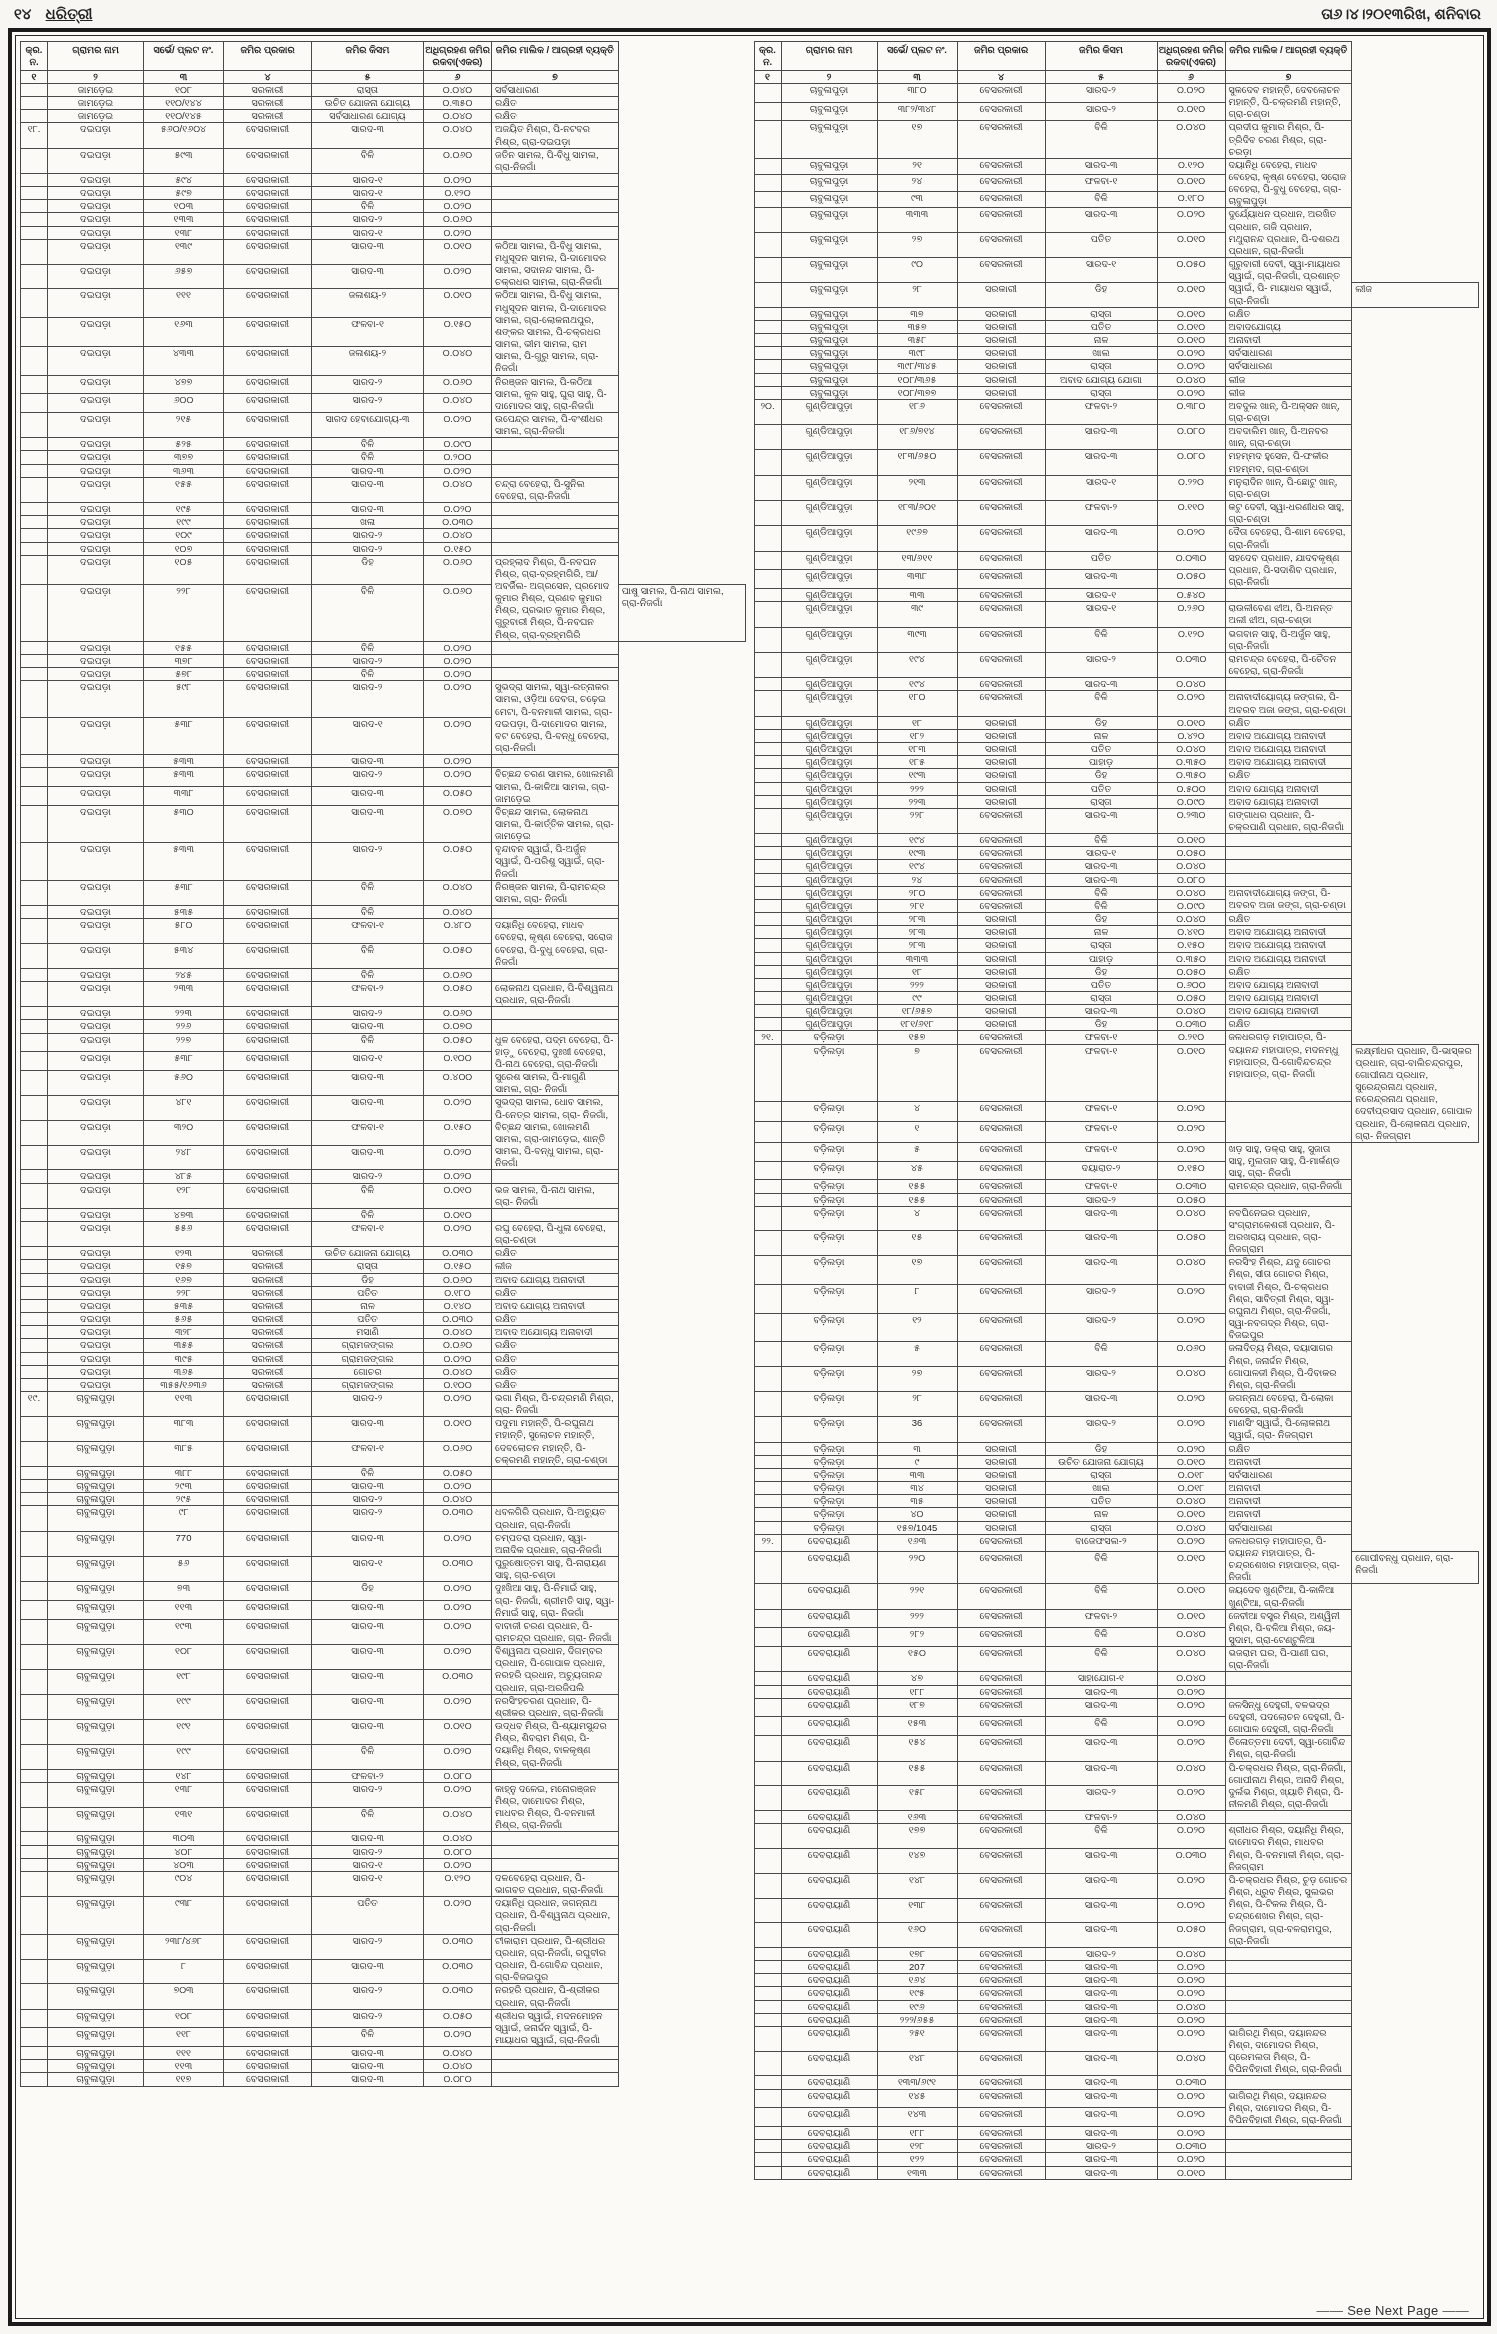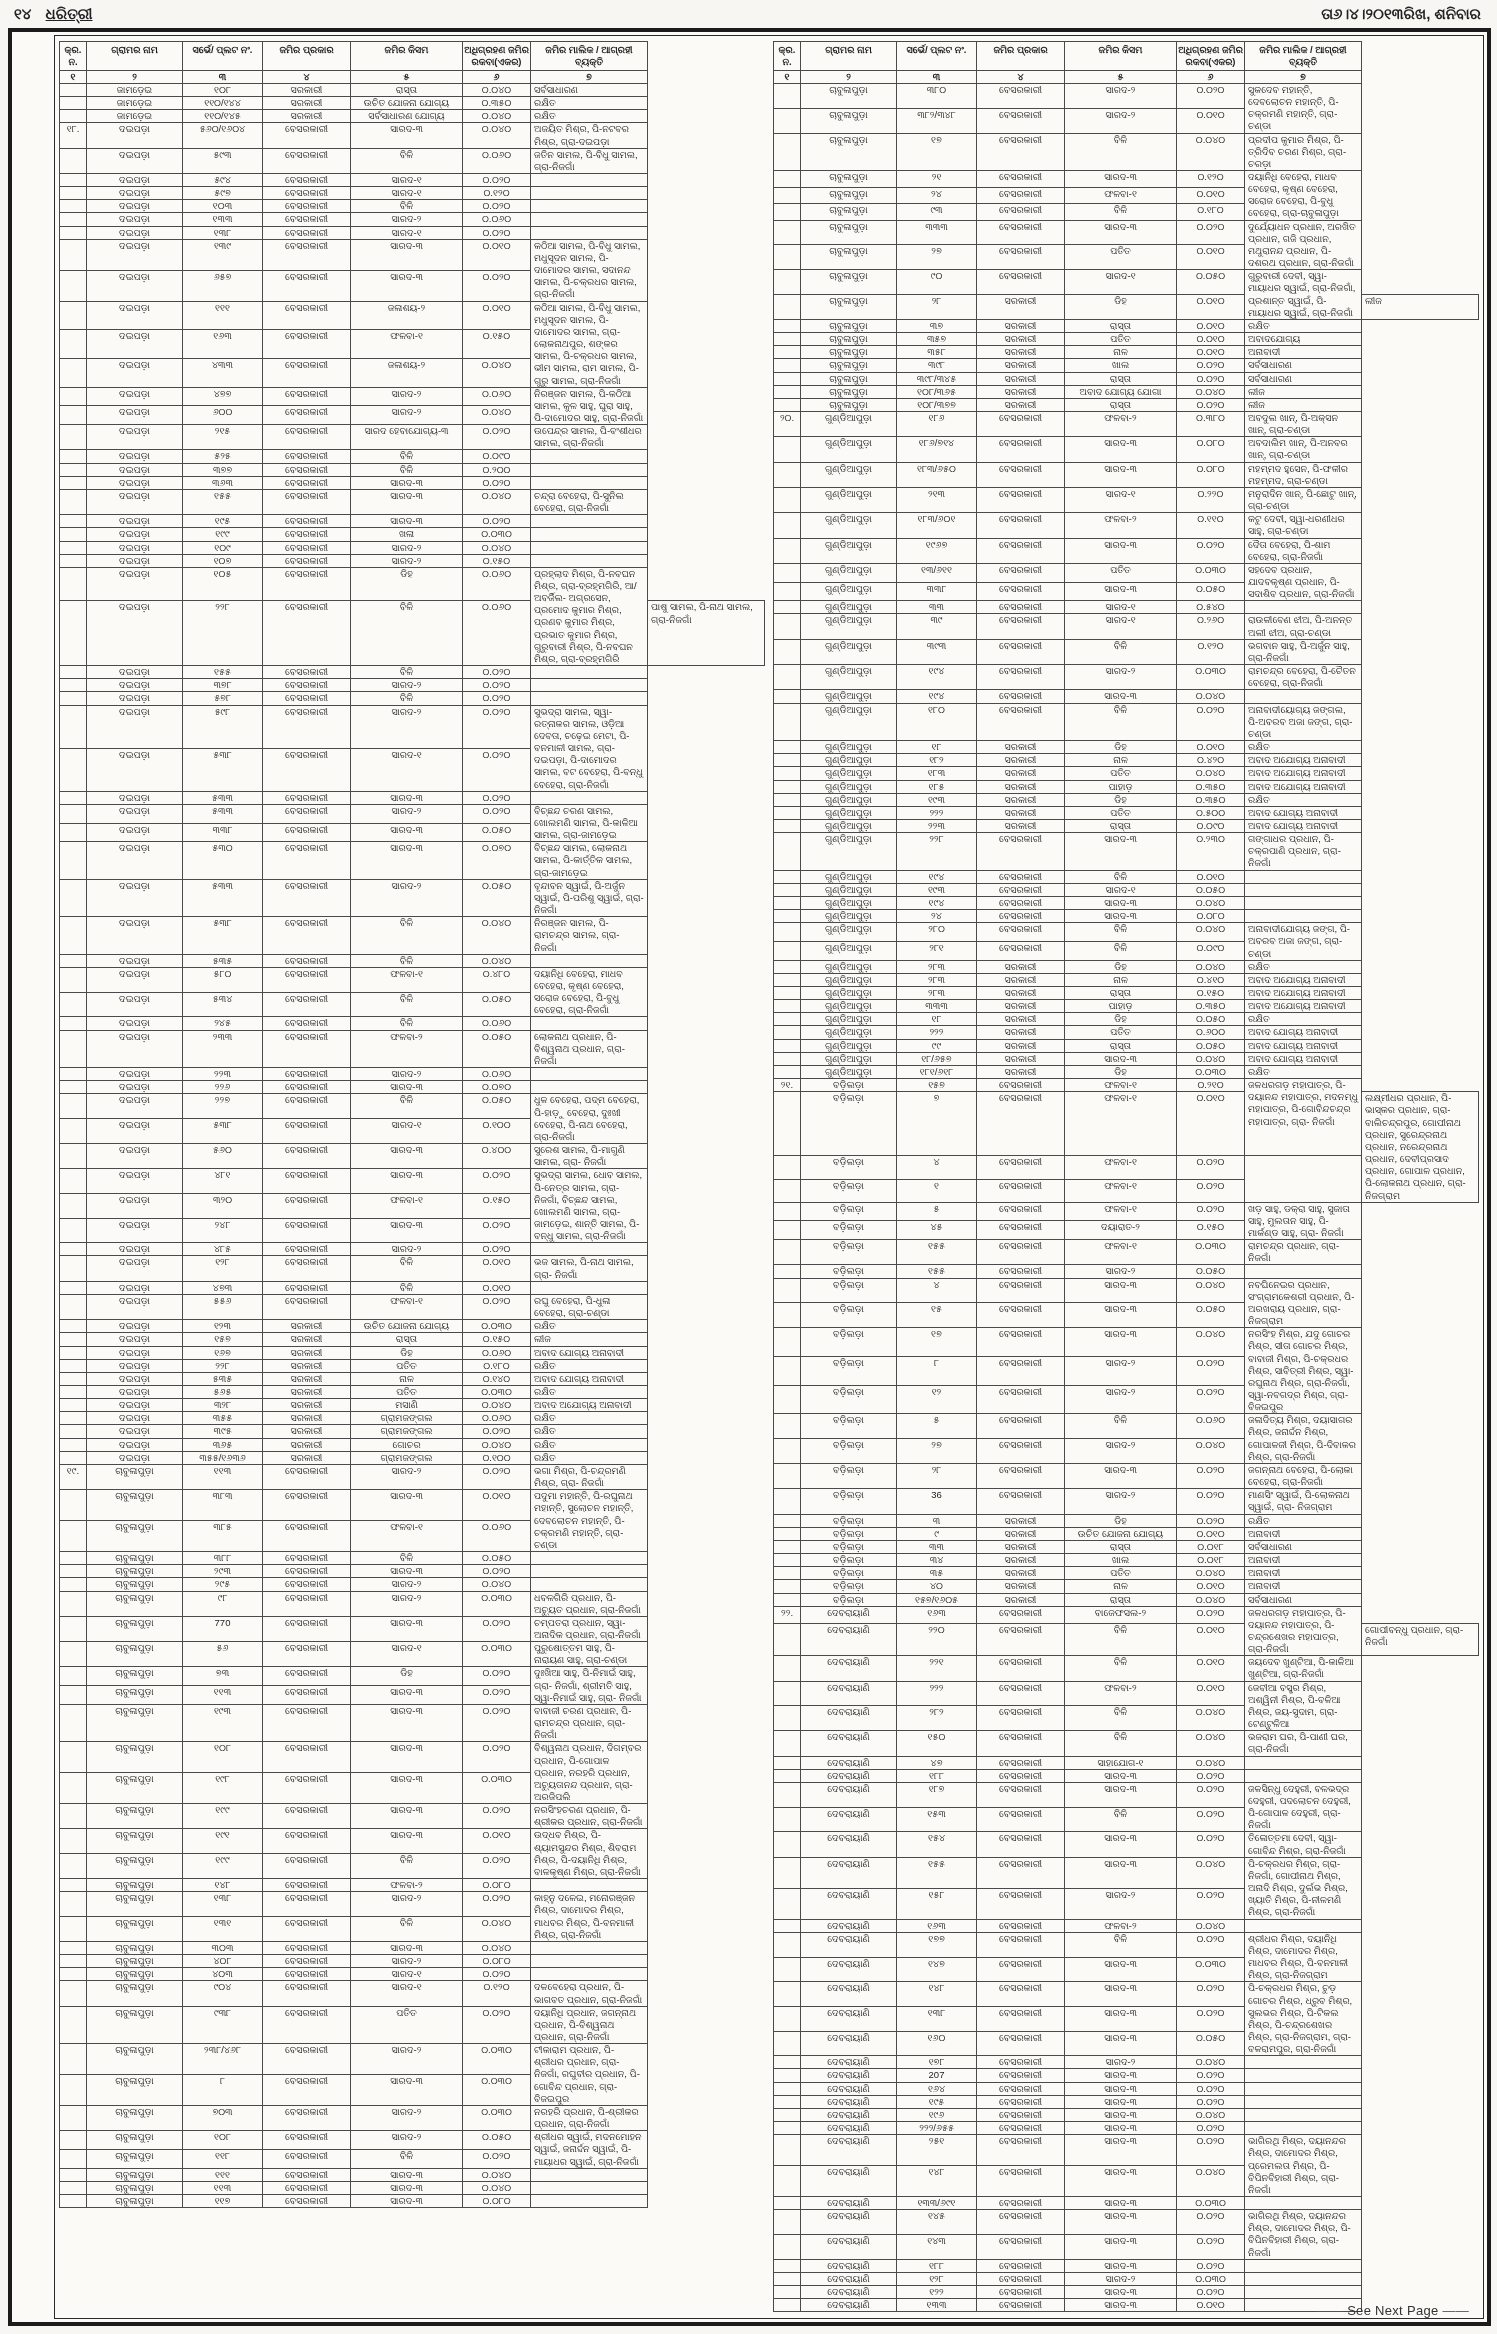--- a/index.html
+++ b/index.html
@@ -12,21 +12,21 @@
   .topbar{
     display:flex;justify-content:space-between;align-items:flex-start;
     padding:5px 16px 2px 14px;font-size:15px;font-weight:bold;color:#222;
   }
   .sheet{
     position:absolute;left:8px;right:6px;top:28px;bottom:8px;
     border:4px solid #1b1b1b;background:#fbfaf6;padding:3px;box-sizing:border-box;
   }
   .sheet-inner{
     border:1px solid #2a2a2a;height:100%;box-sizing:border-box;
-    padding:5px 4px 14px 4px;display:flex;gap:8px;overflow:hidden;position:relative;margin-left:39px;
+    padding:5px 4px 14px 4px;display:flex;gap:8px;overflow:hidden;position:relative;
   }
   .half{width:50%;box-sizing:border-box;}
   table{border-collapse:collapse;width:100%;table-layout:fixed;font-size:9.5px;line-height:1.28;color:#1d1d1d;}
   th,td{border:1px solid #4a4a4a;padding:0 2px;vertical-align:top;overflow:hidden;}
   thead th{font-weight:bold;text-align:center;padding:2px 1px;font-size:9.5px;line-height:1.25;}
   td.c{text-align:center;}
   td.owner{text-align:left;padding:0 3px;}
   tr.numrow td{text-align:center;font-weight:bold;padding:0;}
   .seenext{
     position:absolute;right:14px;bottom:0px;font-size:13px;color:#333;
@@ -1674,21 +1674,21 @@
               <td class="c">ବଡ଼ିଲଡ଼ା</td>
               <td class="c">୪୦</td>
               <td class="c">ସରକାରୀ</td>
               <td class="c">ନାଳ</td>
               <td class="c">୦.୦୧୦</td>
               <td class="owner">ଅନାବାଦୀ</td>
             </tr>
             <tr>
               <td class="c"></td>
               <td class="c">ବଡ଼ିଲଡ଼ା</td>
-              <td class="c">୧୫୭/୧୬୦୫</td>
+              <td class="c">୧୫୭/1045</td>
               <td class="c">ସରକାରୀ</td>
               <td class="c">ରାସ୍ତା</td>
               <td class="c">୦.୦୪୦</td>
               <td class="owner">ସର୍ବସାଧାରଣ</td>
             </tr>
             <tr>
               <td class="c">୨୨.</td>
               <td class="c">ଦେବରାୟାଣି</td>
               <td class="c">୧୬୩</td>
               <td class="c">ବେସରକାରୀ</td>

